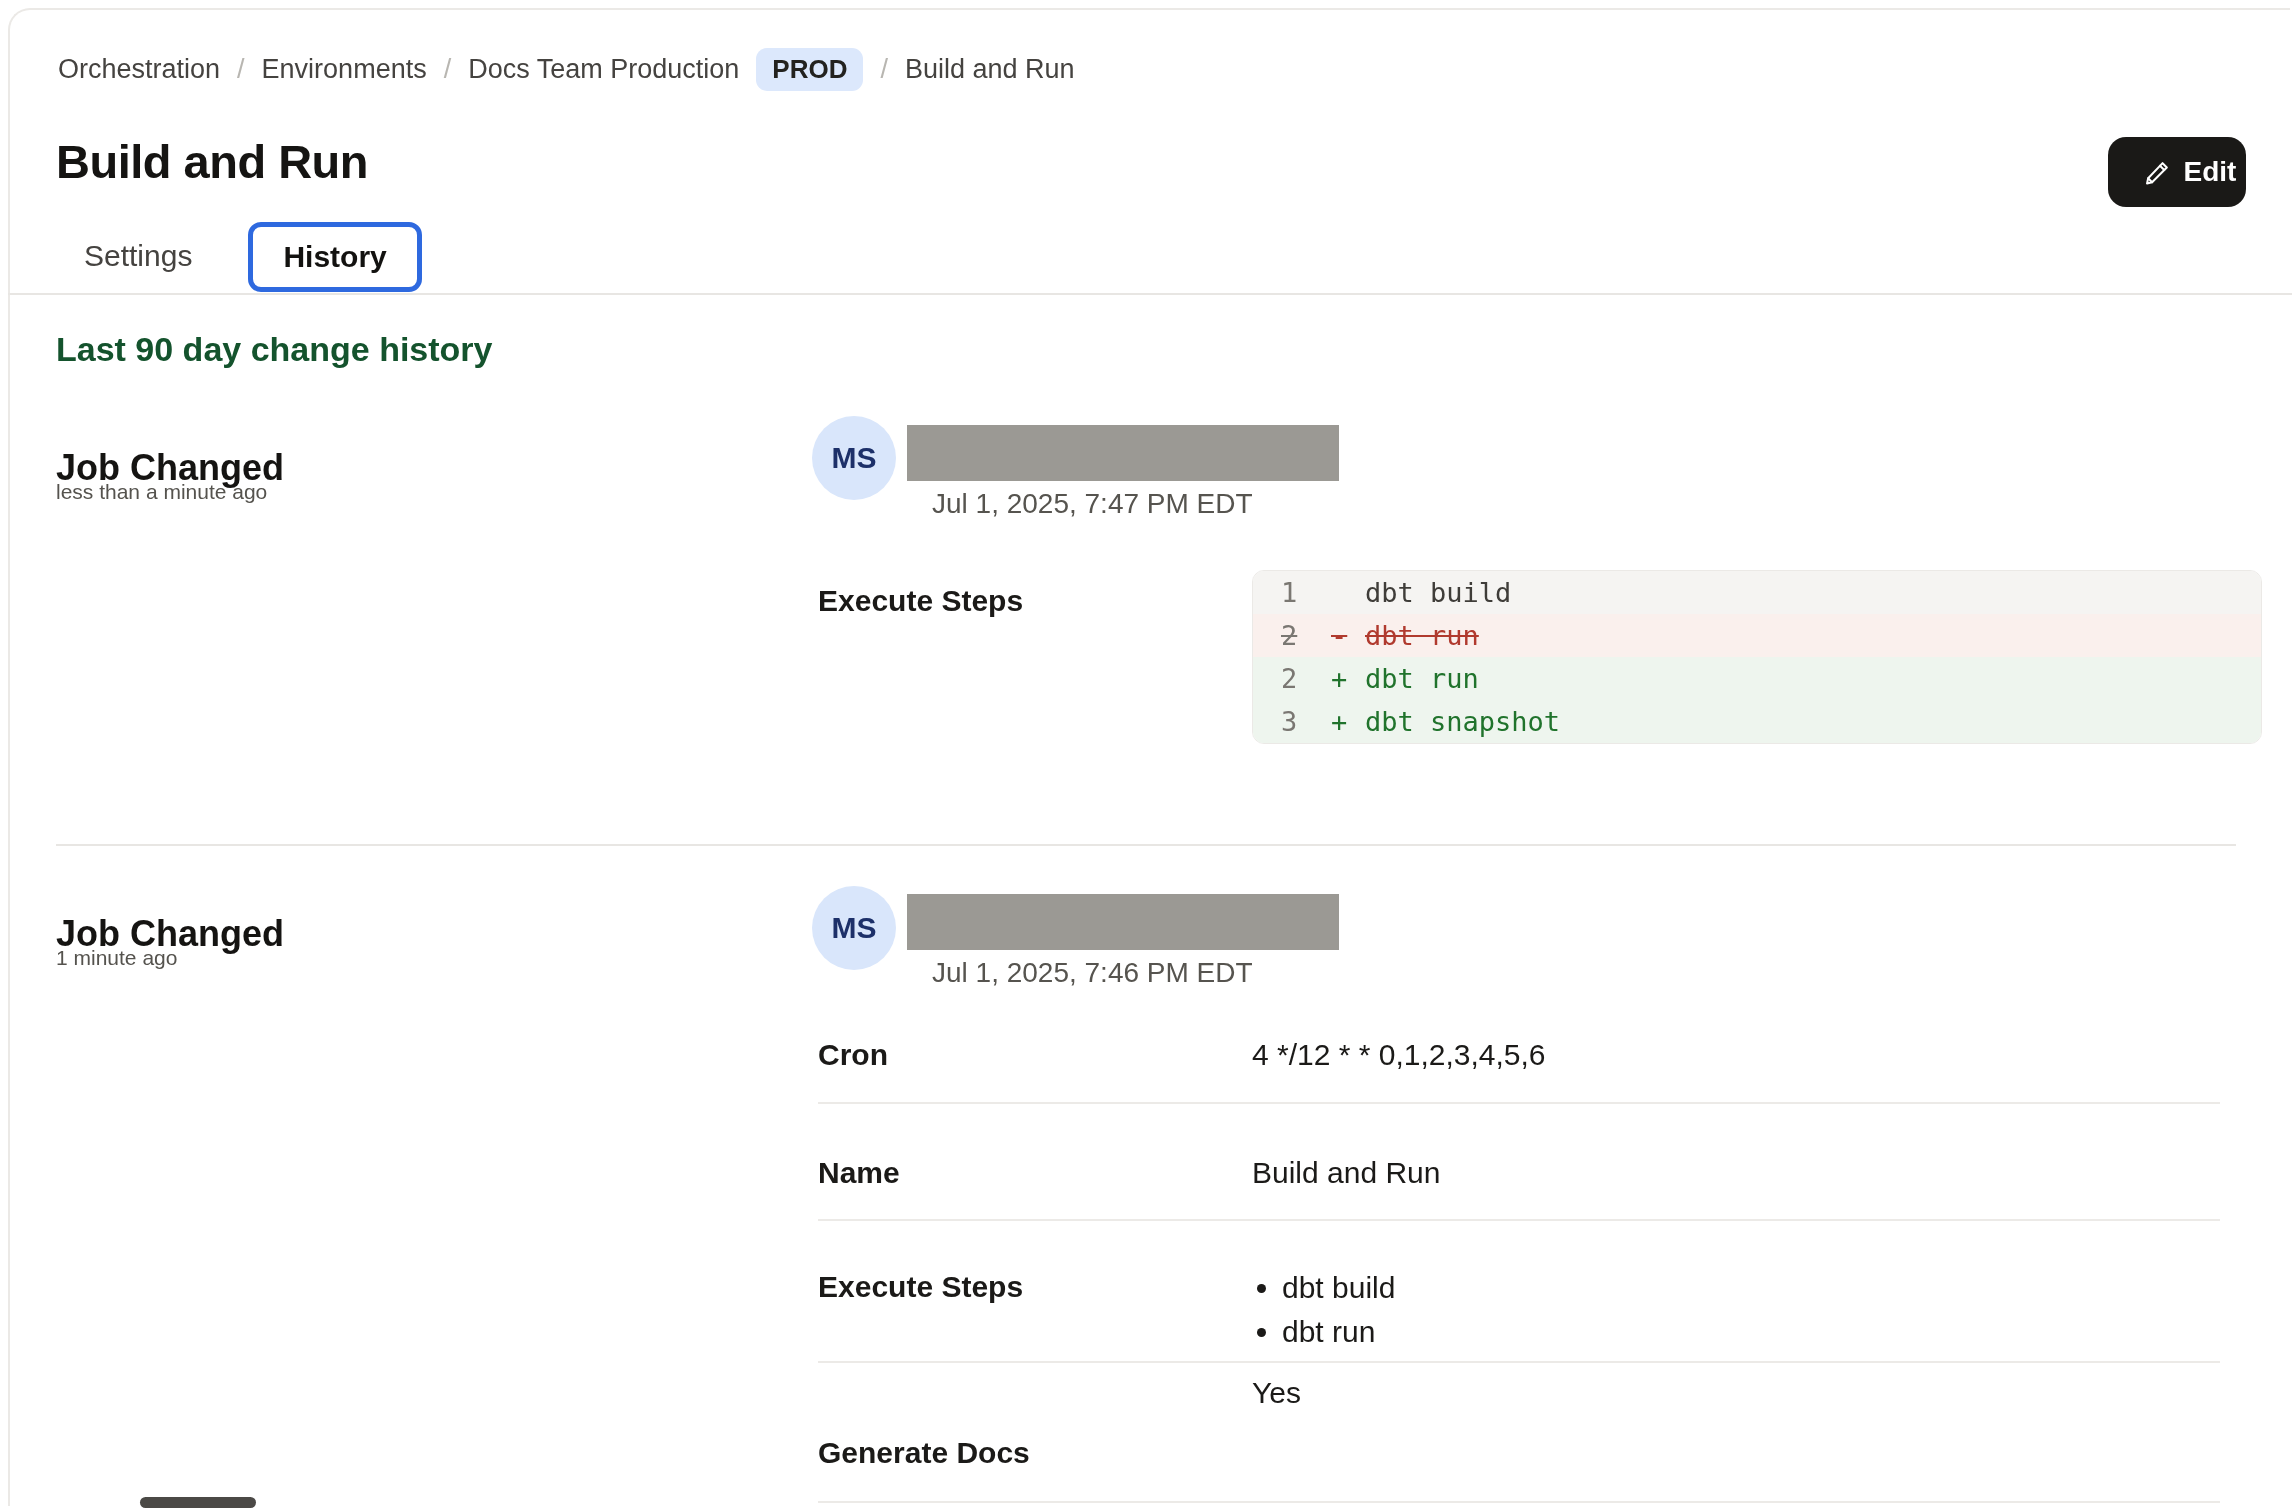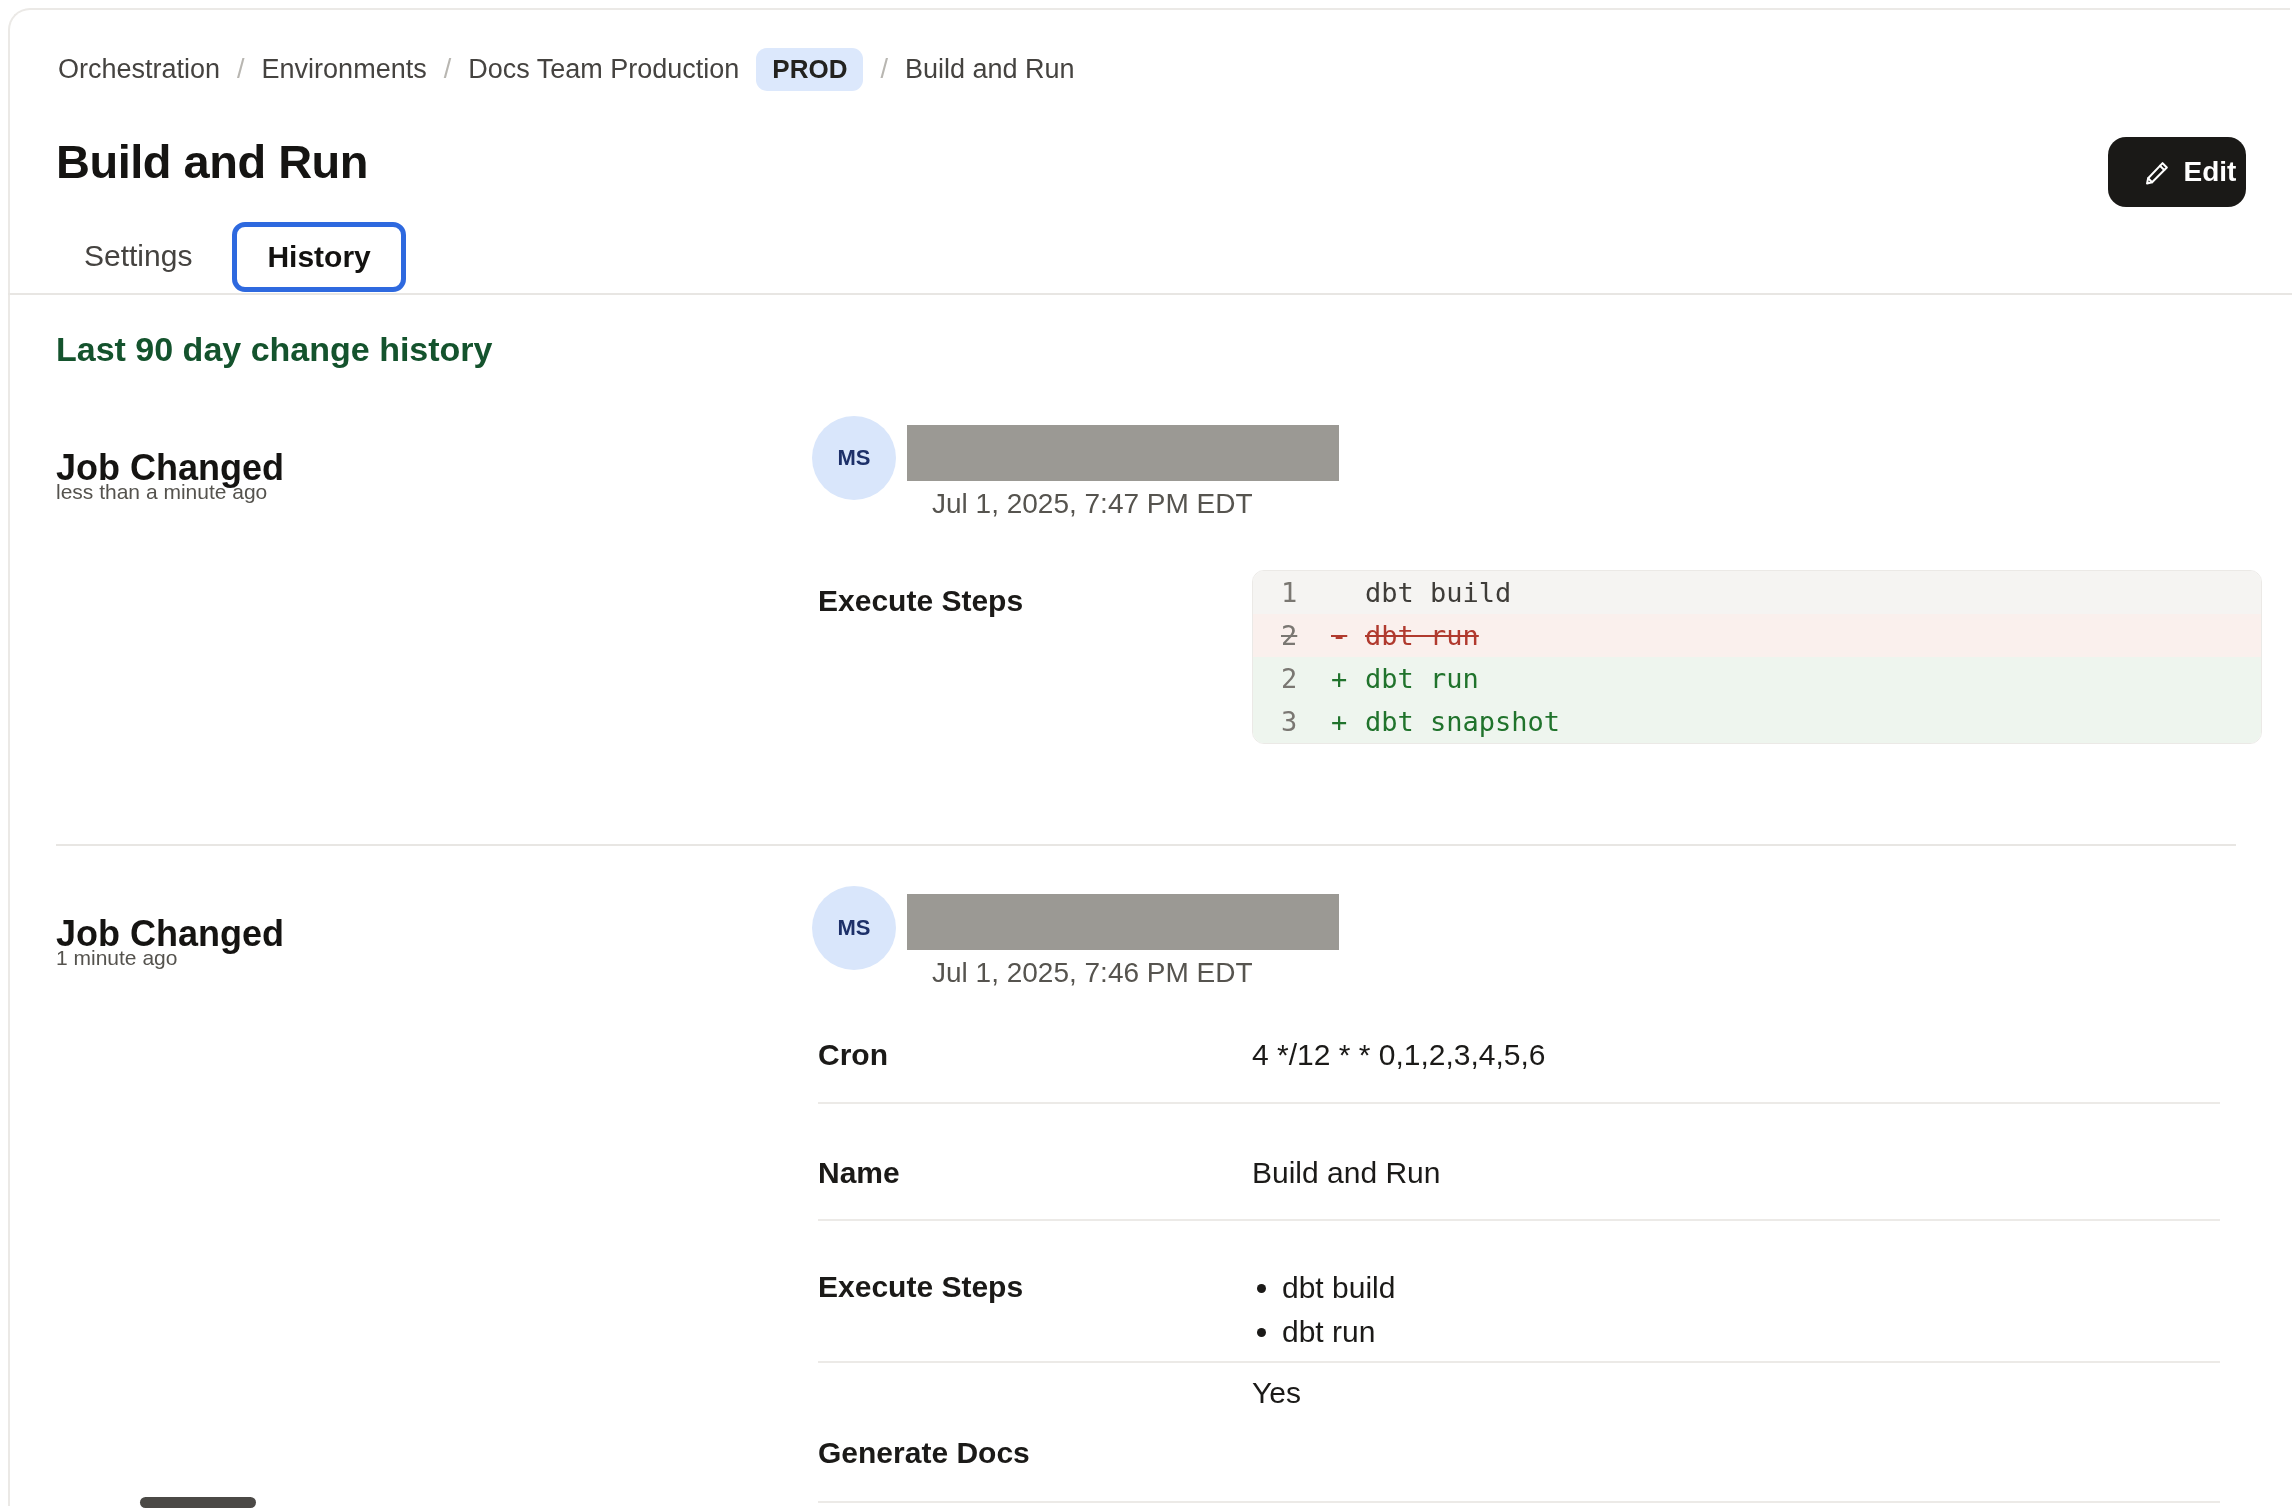--- a/index.html
+++ b/index.html
@@ -25,33 +25,33 @@
   .edit-btn { position:absolute; left:2108px; top:137px; width:138px; height:70px;
               background:#1a1917; border-radius:18px; display:flex; align-items:center;
               justify-content:center; gap:13px; color:#ffffff; font-size:28px; font-weight:600;
               cursor:pointer; border:none;padding-left:26px; }
   .edit-btn svg { width:27px; height:27px; display:block; }
 
   
   .tabs { position:absolute; left:56px; top:222px; display:flex; align-items:flex-start; }
   .tab-settings { height:68px; padding:0 28px; display:flex; align-items:center;
                   font-size:30px; font-weight:500; color:#454340; cursor:pointer; }
-  .tab-history { margin-left:12px; height:70px; padding:0 30px; display:flex; align-items:center;
+  .tab-history { margin-left:28px; height:70px; padding:0 30px; display:flex; align-items:center;
                  font-size:30px; font-weight:600; color:#131210; background:#fff;
                  border:5px solid #2e69df; border-radius:13px; cursor:pointer; }
   .tabs-divider { position:absolute; left:8px; top:293px; width:2284px; height:2px; background:#e8e6e3; }
 
   .section-title { position:absolute; left:56px; top:330px; font-size:34px; font-weight:700; color:#14532d; }
 
   .event-title { position:absolute; font-size:36px; font-weight:600; color:#151412;margin-top:29px; }
   .rel-time { position:absolute; font-size:21px; color:#55534e; }
 
   .avatar { position:absolute; width:84px; height:84px; border-radius:50%;
             background:#d9e6fb; display:flex; align-items:center; justify-content:center;
-            color:#1d3069; font-size:22px; font-weight:600; }
+            color:#1d3069; font-size:30px; font-weight:600; }
   .redact-bar { position:absolute; width:432px; height:56px; background:#9b9994; }
   .timestamp { position:absolute; font-size:28px; color:#56544f; }
 
   .field-label { position:absolute; font-size:30px; font-weight:600; color:#1b1a18; left:818px; }
   .field-value { position:absolute; font-size:30px; color:#1b1a18; left:1252px; }
 
   
   .diff-block { position:absolute; left:1252px; top:570px; width:1010px;
                 border:1px solid #ebe9e6; border-radius:12px; overflow:hidden;
                 font-family:"DejaVu Sans Mono", monospace; font-size:27px; }

